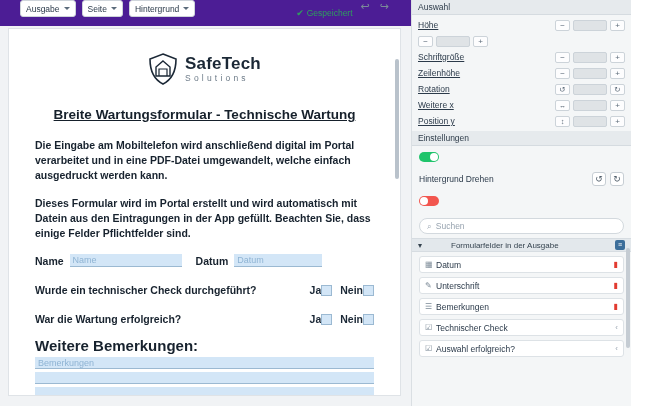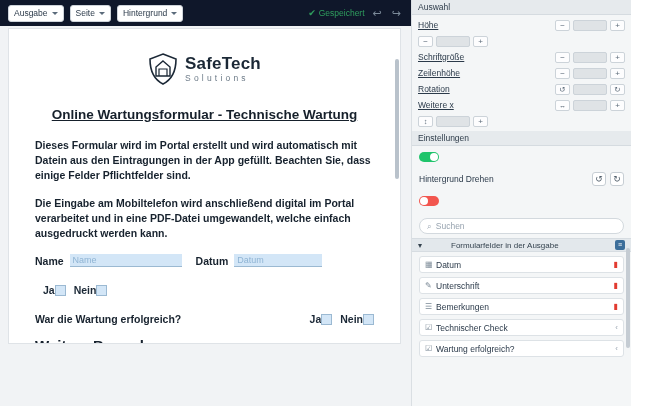--- a/index.html
+++ b/index.html
@@ -10,37 +10,37 @@
     font-size: 11px;
     background: #ffffff;
     color: #1b2836;
     overflow: hidden;
   }
   .app { display: flex; width: 670px; height: 406px; }
 
   
   .editor { width: 411px; height: 406px; background: #f1f3f5; position: relative; }
   .toolbar {
-    height: 26px; display: flex; align-items: center; gap: 6px;
-    padding: 0 8px; background: #0f172a;
+    height: 26px; display: flex; gap: 6px;
+    padding: 0 20px; background: #4c1d95;
   }
   .tb-btn {
     height: 17px; display: inline-flex; align-items: center; gap: 4px;
     background: #ffffff; border: 1px solid #ced4da; border-radius: 3px;
     padding: 0 5px; font-size: 8.5px; color: #2b3a4a; cursor: pointer;
   }
   .caret { width: 0; height: 0; border-left: 3px solid transparent;
            border-right: 3px solid transparent; border-top: 3.5px solid #5b6b7b; }
   .tb-spacer { flex: 1; }
   .saved { display: inline-flex; align-items: center; gap: 3px; font-size: 8.5px; color: #2f9e5e; }
   .check { color: #2f9e5e; font-size: 9px; }
   .undo, .redo { font-size: 11px; color: #7b8a99; cursor: pointer; padding: 0 2px; }
 
   .page {
-    position: absolute; left: 8px; top: 28px; width: 393px; height: 316px;
+    position: absolute; left: 8px; top: 28px; width: 393px; height: 368px;
     background: #ffffff; border: 1px solid #dfe3e7;
     overflow: hidden;
   }
   .page-inner { padding: 10px 26px 0 26px; }
 
   .logo-wrap { display: flex; justify-content: center; align-items: center; gap: 7px; margin-top: 14px; }
   .logo-badge { width: 30px; height: 32px; position: relative; }
   .logo-badge svg { display: block; }
   .logo-text { line-height: 1; }
   .logo-title { font-size: 17px; font-weight: bold; letter-spacing: .2px; color: #1b2836; }
@@ -192,33 +192,34 @@
               <path d="M15 8 L22 14 L22 23 L8 23 L8 14 Z" fill="none" stroke="#1b2836" stroke-width="1.4"></path>
               <path d="M11 23 L11 16 L19 16 L19 23" fill="none" stroke="#1b2836" stroke-width="1.2"></path>
             </svg>
           </div>
           <div class="logo-text">
             <div class="logo-title">SafeTech</div>
             <div class="logo-sub">Solutions</div>
           </div>
         </div>
 
-        <div class="doc-title">Online Wartungsformular - Technische Wartung</div>
-
+        <div class="doc-title">Breite Wartungsformular - Technische Wartung</div>
+
+        <p class="para">Die Eingabe am Mobiltelefon wird anschließend digital im Portal verarbeitet und in eine PDF-Datei umgewandelt, welche einfach ausgedruckt werden kann.</p>
         <p class="para">Dieses Formular wird im Portal erstellt und wird automatisch mit Datein aus den Eintragungen in der App gefüllt. Beachten Sie, dass einige Felder Pflichtfelder sind.</p>
-        <p class="para">Die Eingabe am Mobiltelefon wird anschließend digital im Portal verarbeitet und in eine PDF-Datei umgewandelt, welche einfach ausgedruckt werden kann.</p>
 
         <div class="field-row">
           <span class="lbl">Name</span>
           <span class="fill fill-name">Name</span>
           <span class="lbl" style="margin-left:14px">Datum</span>
           <span class="fill fill-date">Datum</span>
         </div>
 
         <div class="q-row">
+          <span class="q-text">Wurde ein technischer Check durchgeführt?</span>
           <span class="q-opt">
             <span>Ja</span>
             <span class="cbox"></span>
           </span>
           <span class="q-opt">
             <span>Nein</span>
             <span class="cbox"></span>
           </span>
         </div>
 
@@ -300,20 +301,21 @@
       <div class="row">
         <span class="rl">Weitere   x</span>
         <span class="stepper">
           <span class="rot-btn">↔</span>
           <span class="sval"></span>
           <span class="sbtn">+</span>
         </span>
       </div>
 
       <div class="row">
+        <span class="rl">Position   y</span>
         <span class="stepper">
           <span class="rot-btn">↕</span>
           <span class="sval"></span>
           <span class="sbtn">+</span>
         </span>
       </div>
     </div>
 
     <div class="sec-head">Einstellungen</div>
 
@@ -366,21 +368,21 @@
         <span class="fl">Bemerkungen</span>
         <span class="fr req">▮</span>
       </div>
       <div class="fitem">
         <span class="fi">☑</span>
         <span class="fl">Technischer Check</span>
         <span class="fr opt">‹</span>
       </div>
       <div class="fitem">
         <span class="fi">☑</span>
-        <span class="fl">Wartung erfolgreich?</span>
+        <span class="fl">Auswahl erfolgreich?</span>
         <span class="fr opt">‹</span>
       </div>
     </div>
 
     <div class="panel-scroll" style="top:248px; height:100px;"></div>
    </div>
   </div>
 </div>
 
 </body></html>

